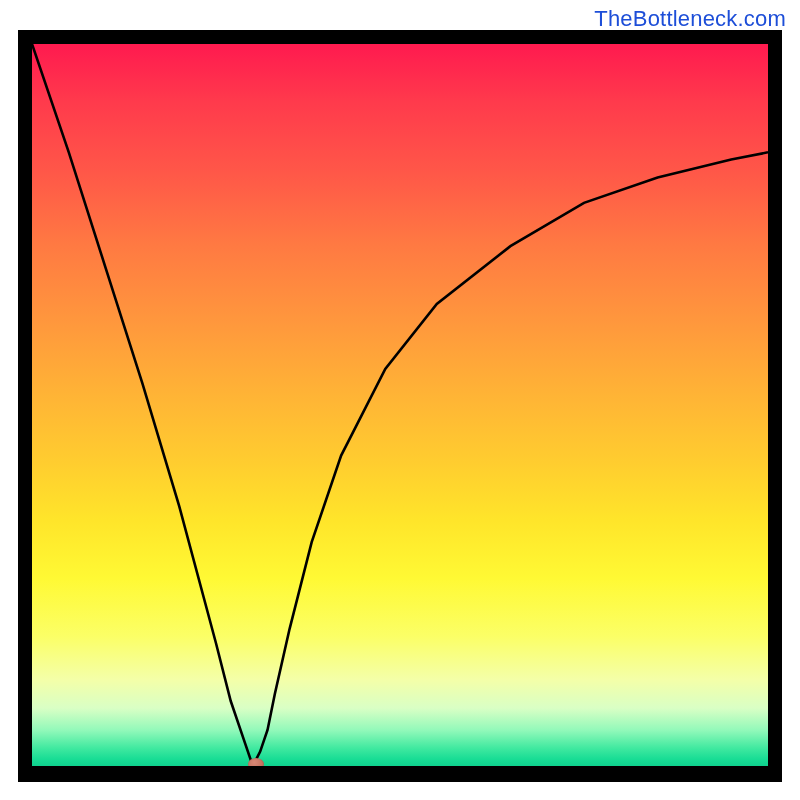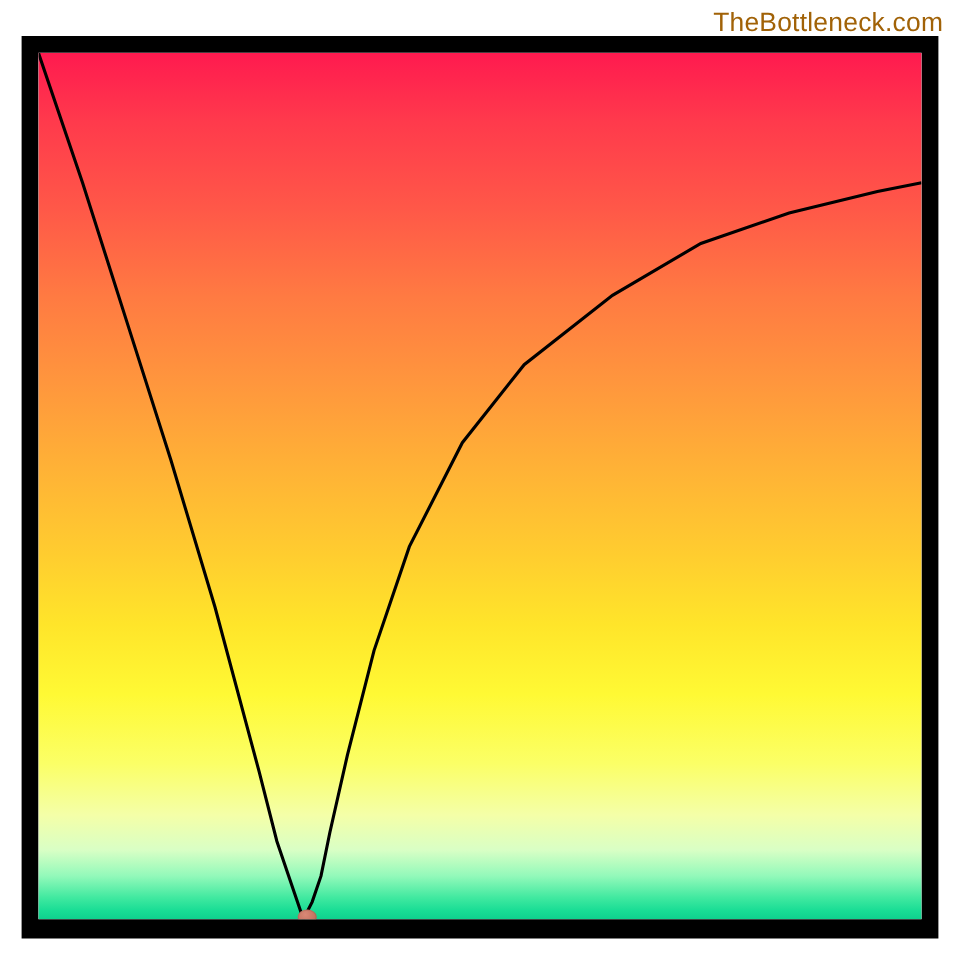--- a/index.html
+++ b/index.html
@@ -16,21 +16,21 @@
     top: 0;
     left: 0;
     width: 800px;
     height: 800px;
   }
   .watermark {
     position: absolute;
     top: 6px;
     right: 14px;
     font-size: 22px;
-    color: #a16207;
+    color: #1d4ed8;
     font-weight: 500;
     letter-spacing: 0.2px;
     z-index: 10;
   }
   .plot-frame {
     position: absolute;
     left: 18px;
     top: 30px;
     width: 764px;
     height: 752px;

